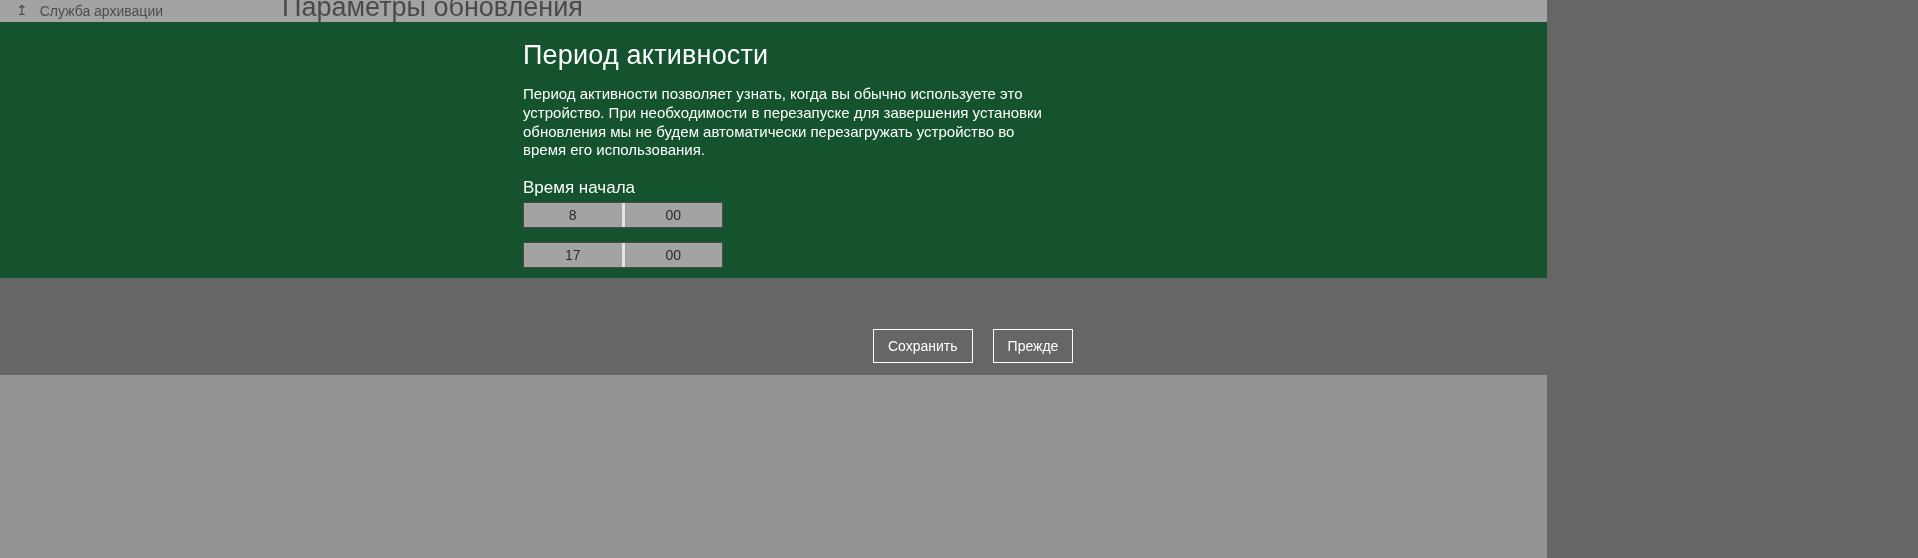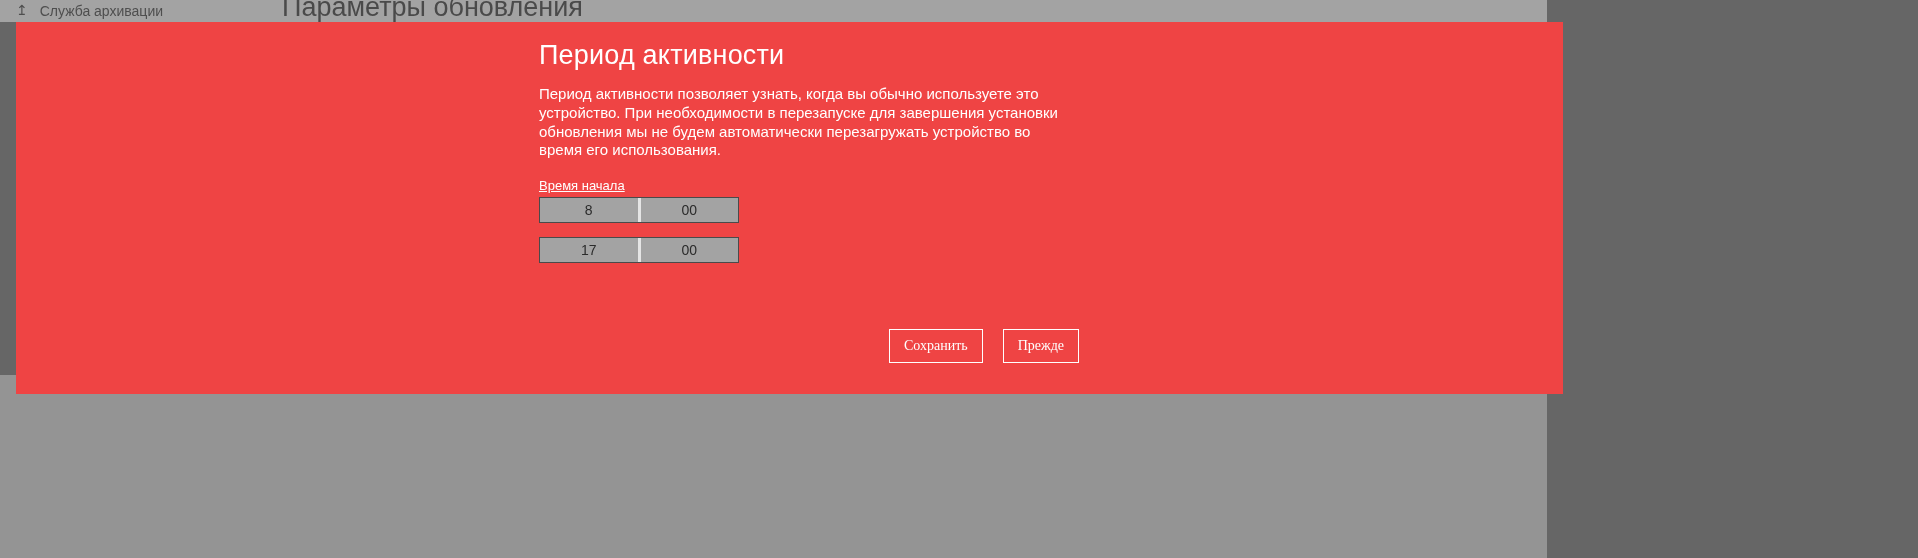--- a/index.html
+++ b/index.html
@@ -61,23 +61,22 @@
     height: 183px;
     background: #949494;
   }
 
   
   .modal {
     position: absolute;
     left: 0;
     top: 22px;
     width: 1547px;
-    height: 372px;
-    background: #ef4444;
-    margin-left: 16px;
+    height: 256px;
+    background: #14532d;
   }
 
   .content {
     position: absolute;
     left: 523px;
     top: 18px;
     width: 525px;
     color: #ffffff;
   }
 
@@ -93,23 +92,22 @@
     line-height: 1.25;
     margin: 0 0 18px 0;
   }
   .desc2 {
     font-size: 15px;
     line-height: 1.25;
     margin: 0 0 18px 0;
   }
 
   .field-label {
-    font-size: 13px;
+    font-size: 17px;
     margin-bottom: 4px;
-    text-decoration: underline;
   }
 
   .time-box {
     display: flex;
     width: 198px;
     height: 24px;
     border: 1px solid #4a4a4a;
     background: #a3a3a3;
     margin-bottom: 14px;
   }
@@ -134,21 +132,21 @@
     gap: 20px;
   }
   .btn {
     min-width: 72px;
     height: 28px;
     padding: 16px 14px;
     border: 1.5px solid #ffffff;
     background: transparent;
     color: #ffffff;
     font-size: 14px;
-    font-family: Liberation Serif, serif;
+    font-family: Liberation Sans, sans-serif;
     cursor: pointer;
     display: flex;
     align-items: center;
     justify-content: center;
   }
 </style>
 </head>
 <body>
 
 <div class="bg-top"></div>

